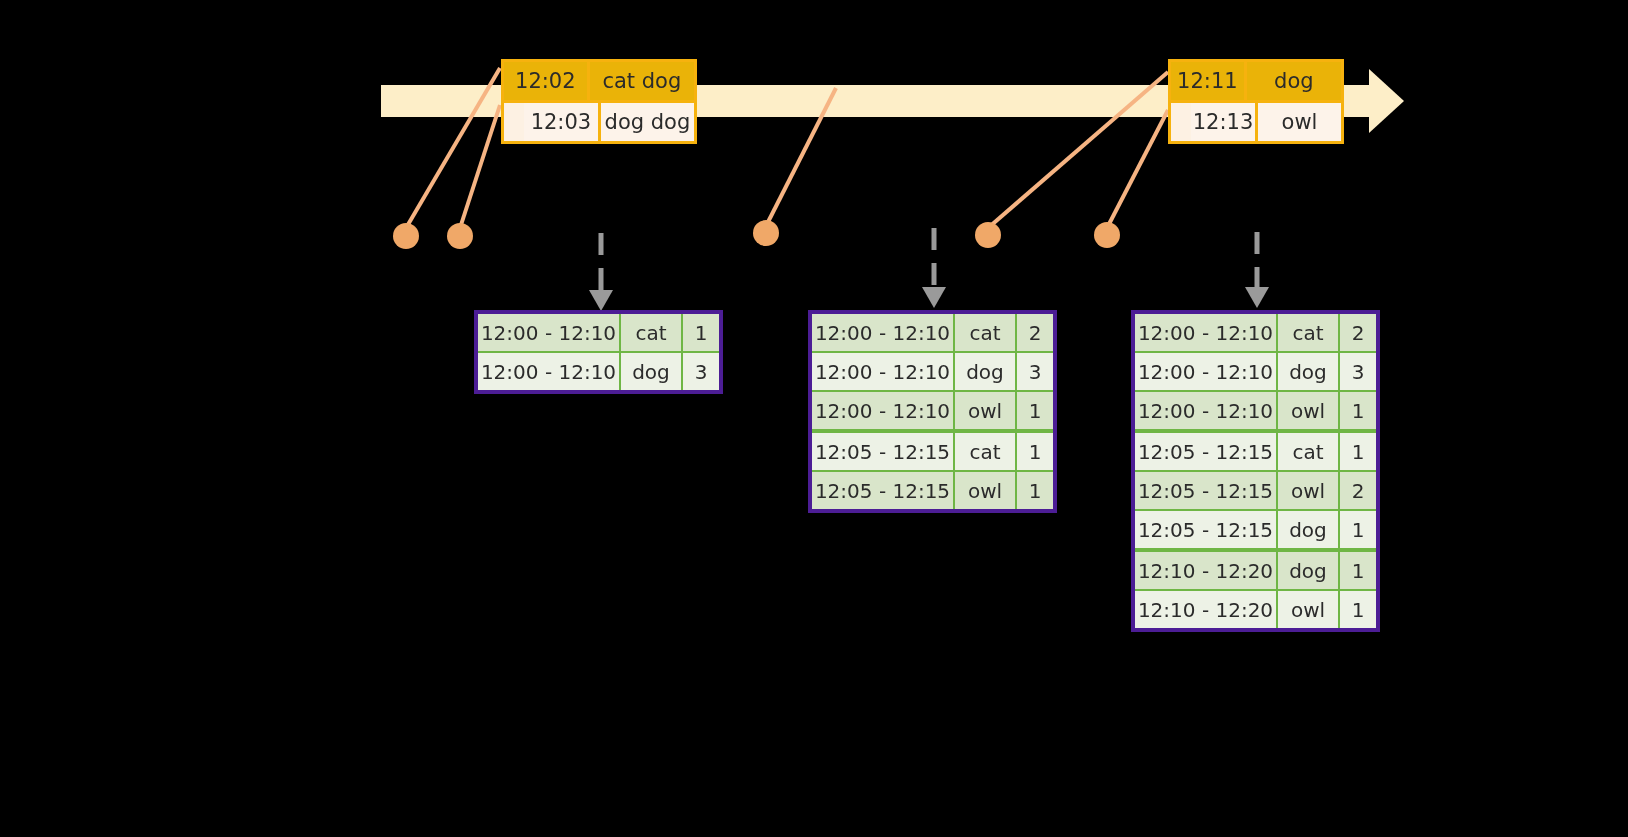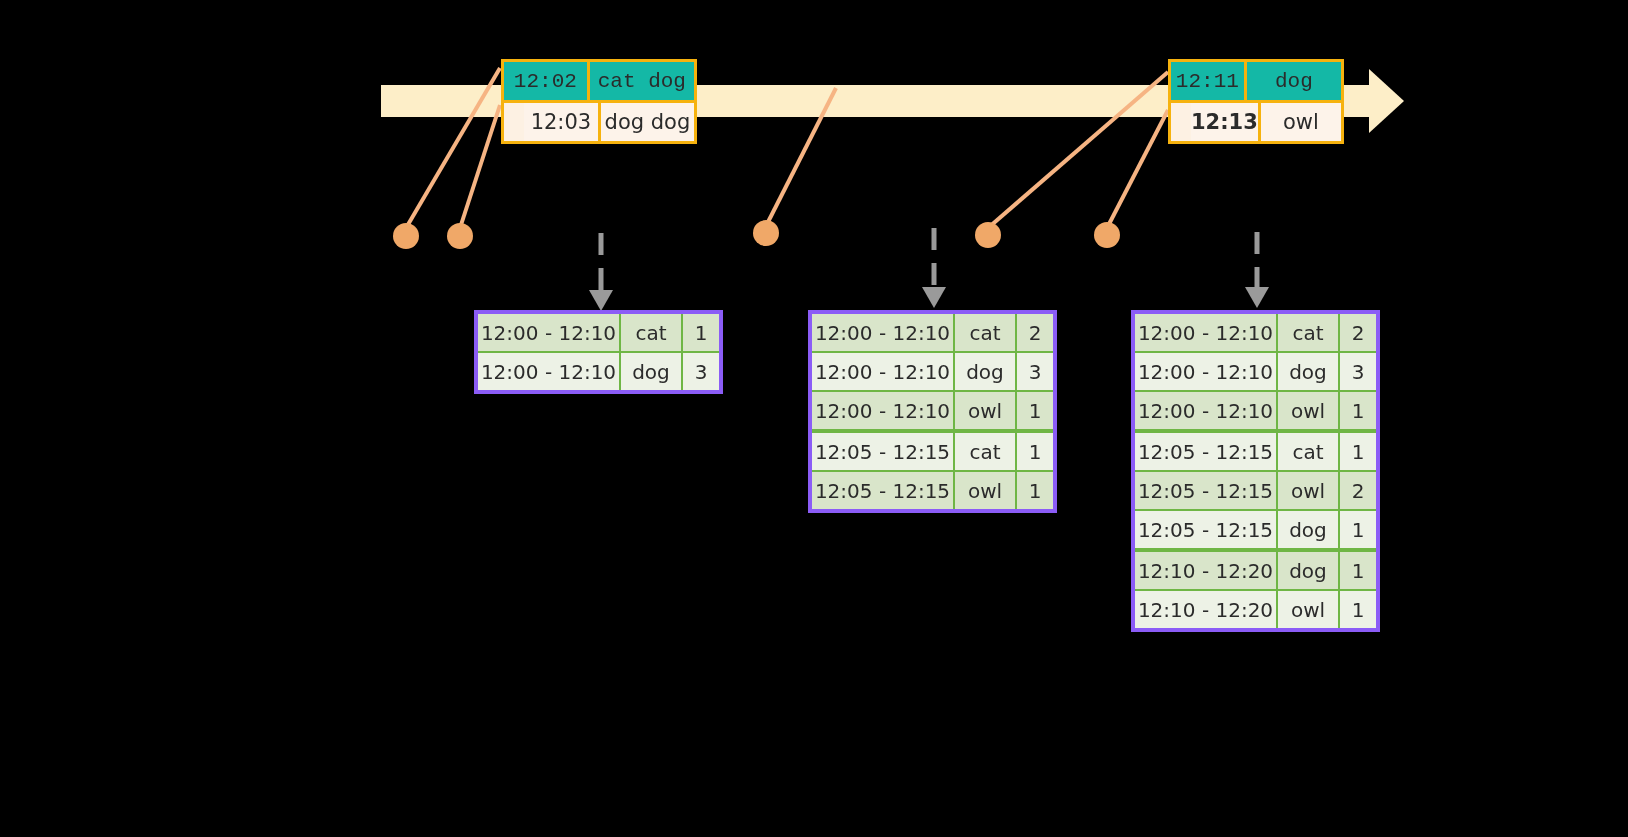--- a/index.html
+++ b/index.html
@@ -36,42 +36,41 @@
   .event-row {
     display: flex;
     box-sizing: border-box;
   }
   .event-row + .event-row {
     border-top: 3px solid #f6b20e;
     padding-left: 20px;
   }
   .event-row.shade .ev-time,
   .event-row.shade .ev-val {
-    background: #14b8a6;
-    font-family: Liberation Mono, monospace;
+    background: #eab308;
   }
   .ev-time, .ev-val {
     box-sizing: border-box;
     display: flex;
     align-items: center;
     justify-content: center;
     font-size: 21px;
     color: #2b2b2b;
     background: #fdf3ea;
     height: 38px;
     white-space: nowrap;
   }
   .ev-val {
     border-left: 3px solid #f6b20e;
   }
 
   
   .res-table {
     position: absolute;
-    border: 4px solid #8b5cf6;
+    border: 4px solid #4c1d95;
     box-sizing: border-box;
     background: #14532d;
   }
   .res-row {
     display: flex;
     box-sizing: border-box;
   }
   .res-row + .res-row {
     border-top: 2px solid #6fb645;
   }
@@ -142,21 +141,21 @@
     </div>
   </div>
 
 
   <div class="event-box" style="left:1168px; top:59px; width:176px;">
     <div class="event-row shade">
       <div class="ev-time" style="width:74px;">12:11</div>
       <div class="ev-val" style="width:99px;">dog</div>
     </div>
     <div class="event-row">
-      <div class="ev-time" style="width:74px;font-weight:bold;">12:13</div>
+      <div class="ev-time" style="width:74px;">12:13</div>
       <div class="ev-val" style="width:99px;">owl</div>
     </div>
   </div>
 
   <div class="res-table" style="left:474px; top:310px; width:249px;">
     <div class="res-row shade">
       <div class="cell c-window" style="width:141px;">12:00 - 12:10</div>
       <div class="cell c-key" style="width:62px;">cat</div>
       <div class="cell c-count" style="width:38px;">1</div>
     </div>

